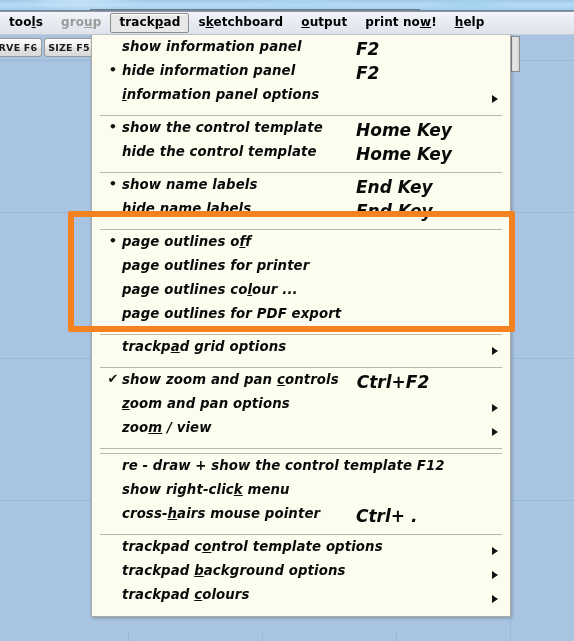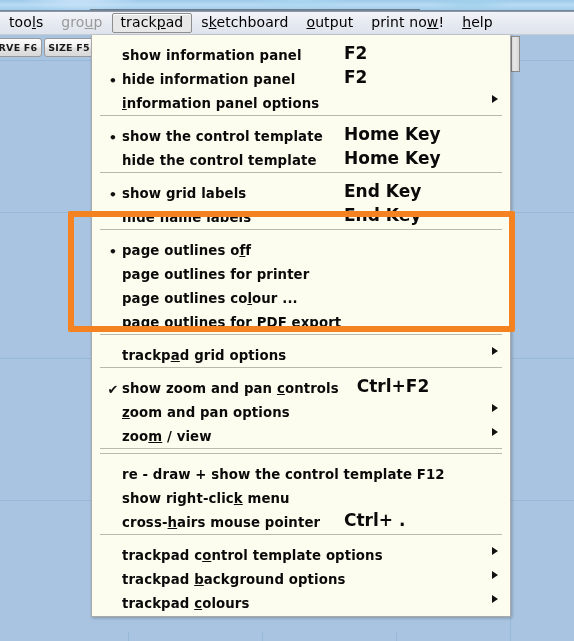--- a/index.html
+++ b/index.html
@@ -54,22 +54,22 @@
     border-bottom: 1px solid #c6ccd6;
     box-sizing: border-box;
   }
   .menubar-inner {
     display: flex;
     align-items: center;
     height: 22px;
     padding-left: 0px;
   }
   .menu-top {
-    font-size: 14px;
-    font-weight: normal;
+    font-size: 12px;
+    font-weight: bold;
     color: #000;
     padding: 2px 9px 3px 9px;
     white-space: nowrap;
     letter-spacing: .1px;
     line-height: 15px;
   }
   .menu-top.disabled { color: #9a9a9a; }
   .menu-top.active {
     background: #e8e8e8;
     border: 1px solid #8e8e8e;
@@ -126,28 +126,29 @@
     background: #fdfdef;
     border: 1px solid #aaaaaa;
     border-top: none;
     box-sizing: border-box;
     box-shadow: 1px 1px 3px rgba(0,0,0,.25);
     padding: 4px 0 5px 0;
   }
   .mi {
     position: relative;
     display: flex;
-    align-items: flex-end;
+    align-items: flex-start;
     height: 24px;
-    padding: 0 14px 0 12px;
+    padding: 0 2px 0 12px;
     font-size: 13.3px;
     font-weight: bold;
     color: #0a0a0a;
     white-space: nowrap;
     box-sizing: border-box;
+    font-style: italic;
   }
   .mi .mark {
     width: 18px;
     flex: 0 0 18px;
     text-align: center;
     font-size: 13px;
     line-height: 1;
     color: #111;
   }
   .mi .label {
@@ -272,21 +273,21 @@
         <span class="accel accel-col">Home Key</span>
       </div>
       <div class="mi">
         <span class="mark"></span>
         <span class="label">hide  the  control  template</span>
         <span class="accel accel-col">Home Key</span>
       </div>
       <div class="sep"></div>
       <div class="mi">
         <span class="mark">•</span>
-        <span class="label">show  grid  labels</span>
+        <span class="label">show  name  labels</span>
         <span class="accel accel-col">End  Key</span>
       </div>
       <div class="mi">
         <span class="mark"></span>
         <span class="label">hide  name  labels</span>
         <span class="accel accel-col">End  Key</span>
       </div>
       <div class="sep"></div>
       <div class="mi">
         <span class="mark">•</span>

